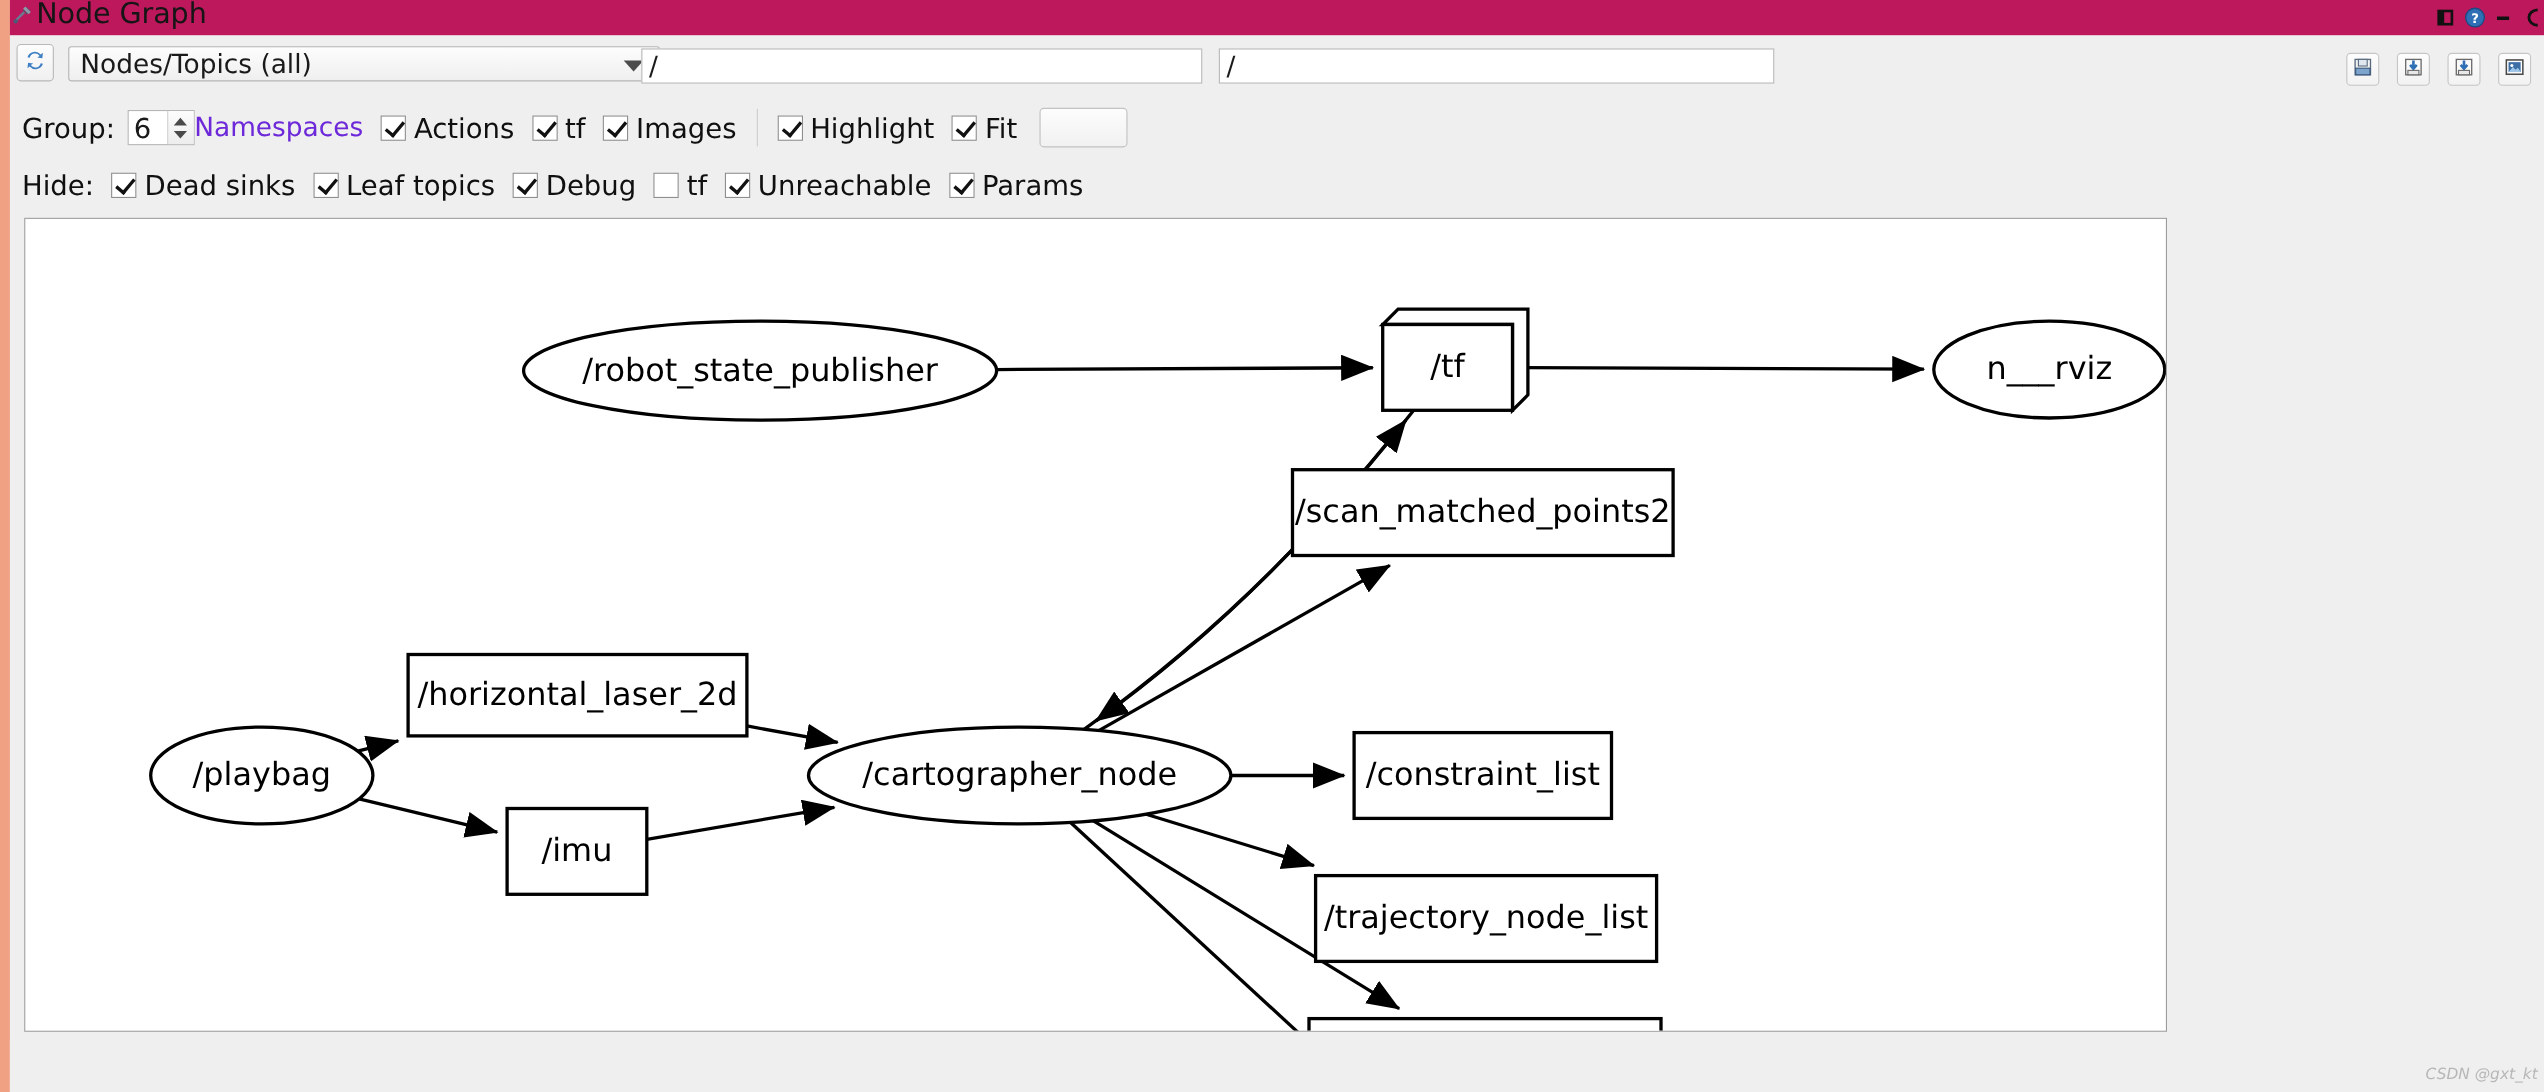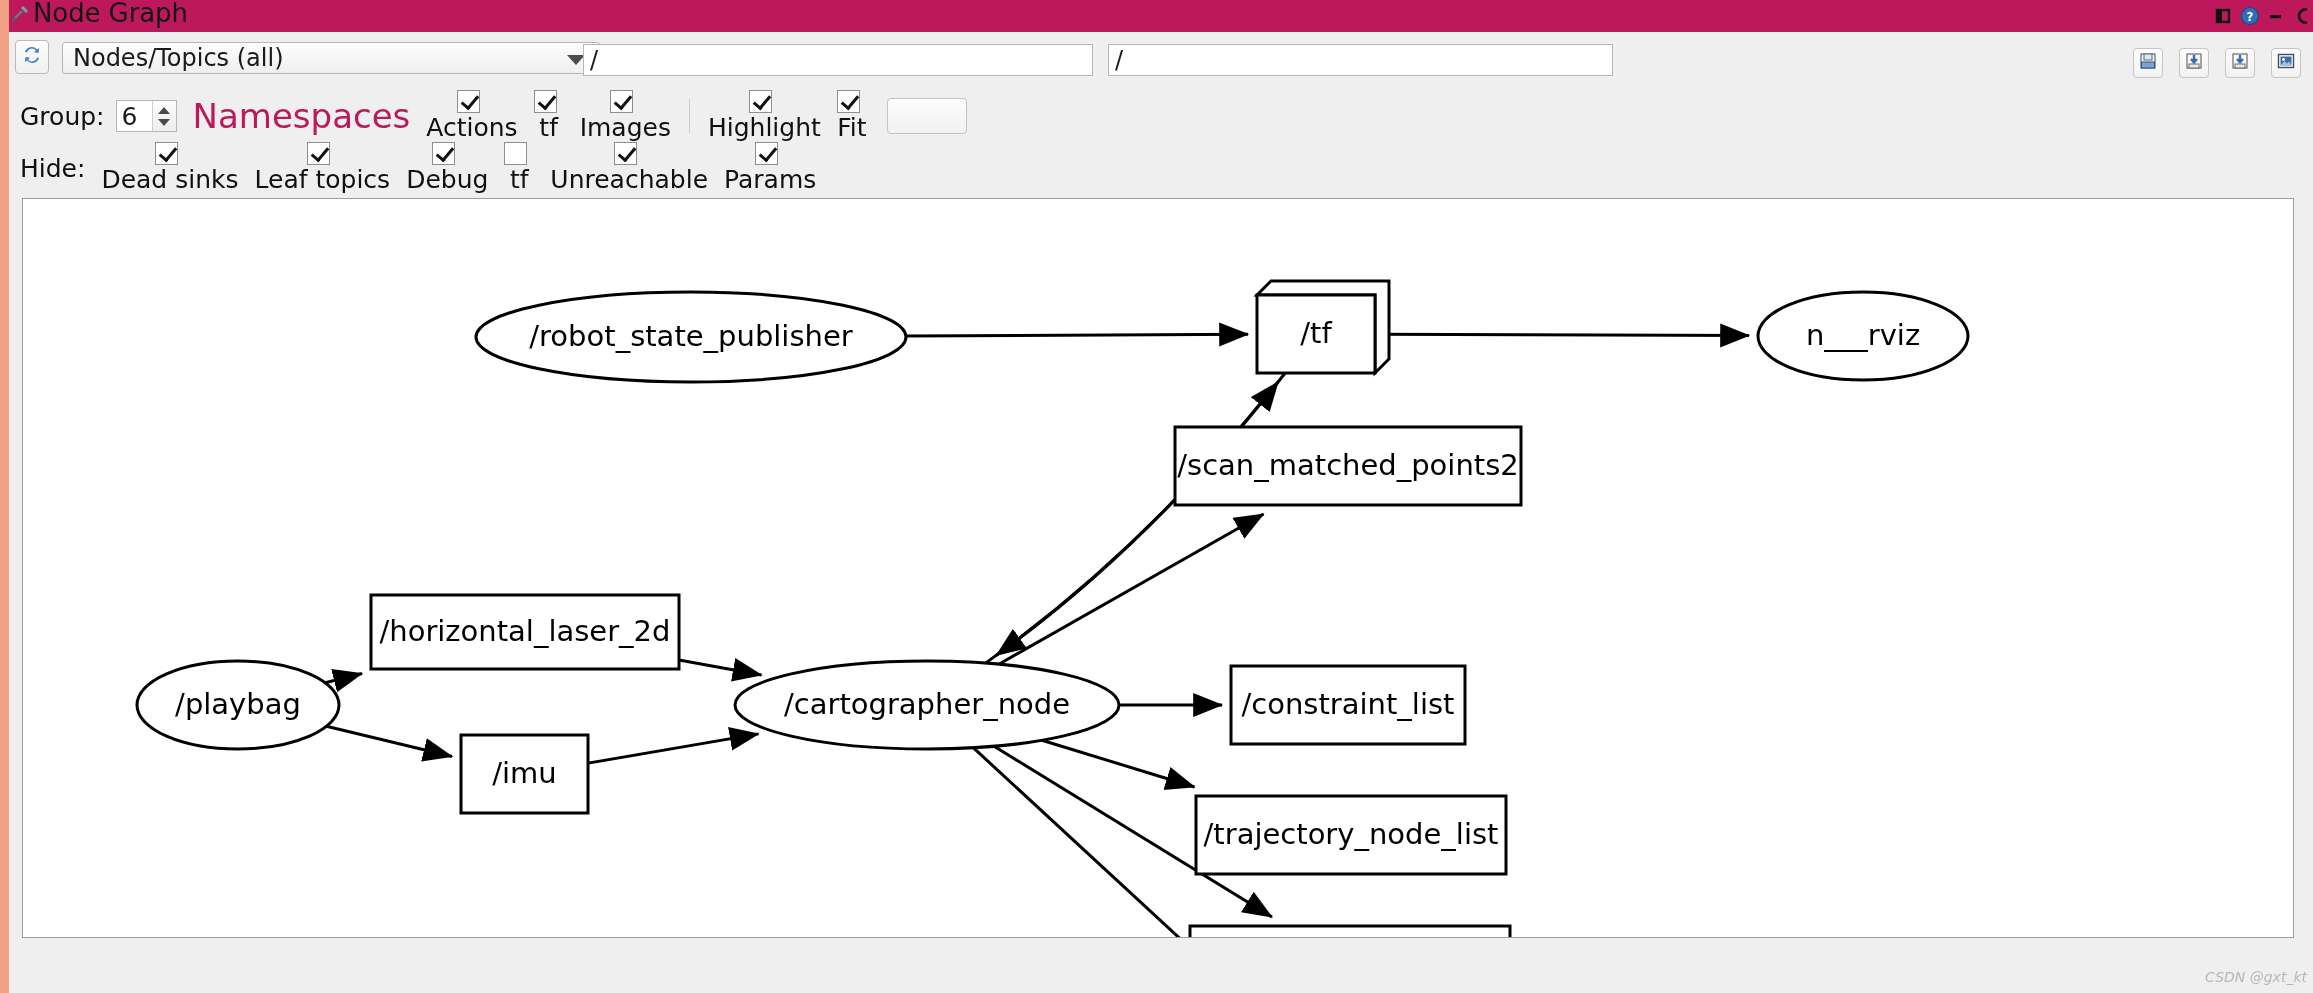--- a/index.html
+++ b/index.html
@@ -182,21 +182,20 @@
   .spin .dn {
     width: 0; height: 0;
     border-left: 6px solid transparent;
     border-right: 6px solid transparent;
     border-top: 7px solid #4a4a4a;
   }
   .cbx {
     display: inline-flex;
     align-items: center;
     margin-left: 16px;
-    flex-direction: column;
   }
   .cbx .box {
     width: 23px; height: 23px;
     border: 1px solid #8e8e8e;
     background: #fff;
     box-sizing: border-box;
     position: relative;
     margin-right: 7px;
     flex: 0 0 auto;
   }
@@ -207,21 +206,21 @@
     width: 7px; height: 14px;
     border: solid #111;
     border-width: 0 3px 3px 0;
     transform: rotate(40deg);
   }
   .cbx .cbl {
     font-size: 25px;
     color: #101010;
     white-space: nowrap;
   }
-  .plain-label { margin-left: 16px; font-size: 34px; color: #be185d; }
+  .plain-label { margin-left: 0; font-size: 24px; color: #6d28d9; }
   .sep {
     display: inline-block;
     width: 1px; height: 34px;
     background: #cccccc;
     margin-left: 18px;
     margin-right: 2px;
   }
   .blank-btn {
     margin-left: 20px;
     width: 80px; height: 36px;
@@ -238,21 +237,21 @@
     display: flex;
     align-items: center;
     font-size: 25px;
     color: #101010;
     white-space: nowrap;
   }
   
   .canvas {
     position: absolute;
     left: 22px; top: 198px;
-    width: 2272px; height: 740px;
+    width: 1948px; height: 740px;
     background: #ffffff;
     border: 1px solid #9d9d9d;
     box-sizing: border-box;
     overflow: hidden;
   }
   .canvas svg { display: block; }
   .statusbar {
     position: absolute;
     left: 9px; bottom: 0;
     width: 2304px; height: 48px;

